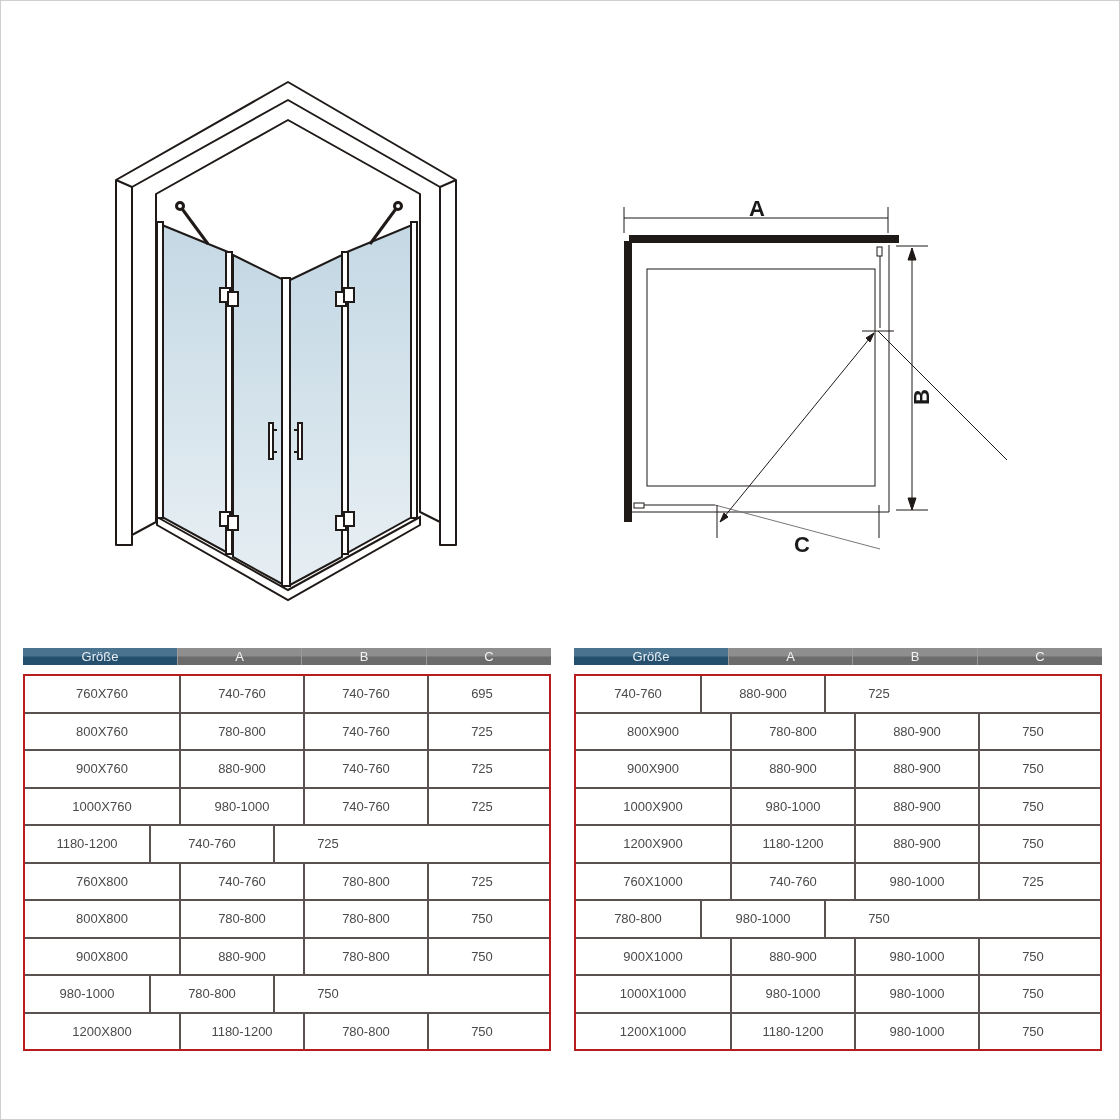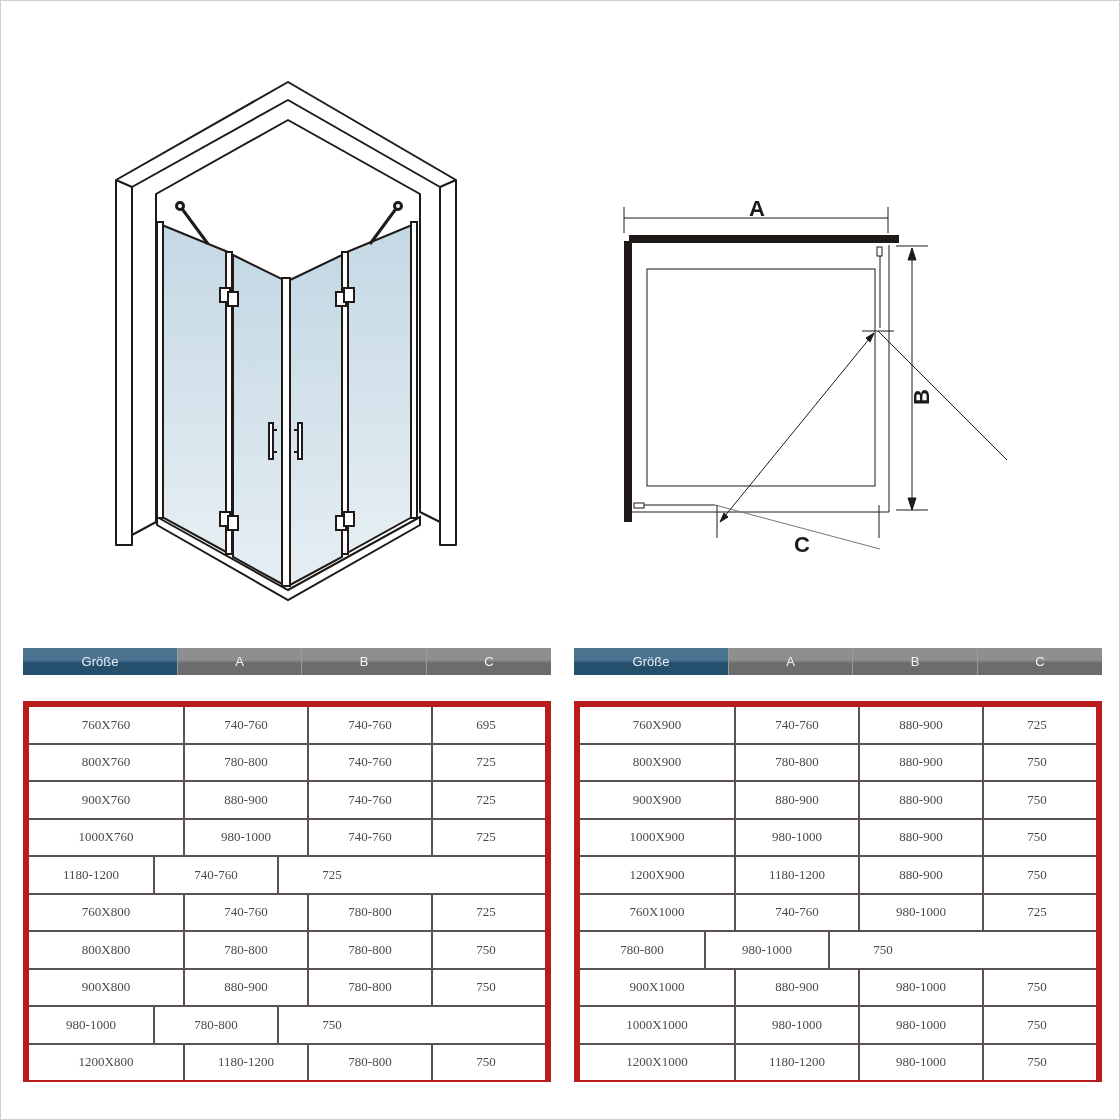--- a/index.html
+++ b/index.html
@@ -6,28 +6,28 @@
   body { width: 1120px; height: 1120px; position: relative; overflow: hidden;
          font-family: "Liberation Sans", sans-serif; }
   .frame { position: absolute; left: 0; top: 0; width: 1118px; height: 1118px;
            border: 1px solid #cfcfcf; }
   .diagram { position: absolute; }
   .iso { left: 0; top: 0; width: 560px; height: 640px; }
   .plan { left: 560px; top: 0; width: 560px; height: 640px; }
   .tbl { position: absolute; top: 648px; width: 528px; }
   .tbl-left { left: 23px; }
   .tbl-right { left: 574px; }
-  .thead { display: flex; height: 27px; }
+  .thead { display: flex; height: 17px; }
   .th { flex: none; display: flex; align-items: center; justify-content: center;
         color: #f2f2f2; font-size: 13px;
         background: linear-gradient(#8e8e8e 0%, #8e8e8e 45%, #6c6c6c 55%, #6c6c6c 100%);
         border-right: 1px solid #9a9a9a; box-sizing: border-box; }
   .th.first { background: linear-gradient(#4a7390 0%, #4a7390 45%, #24506d 55%, #24506d 100%);
               color: #e8eef3; }
-  .tbody { margin-top: 26px; border: 6px solid #b91c1c; border-bottom-width: 2px; font-family: Liberation Serif, serif; }
+  .tbody { margin-top: 9px; border: 2px solid #b91c1c; border-bottom-width: 2px; }
   .tr { display: flex; height: 35.5px; border-top: 2px solid #5a5250; }
   .tr:first-child { border-top: none; }
   .td { flex: none; display: flex; align-items: center; justify-content: center;
         color: #4a4a4a; font-size: 13px; box-sizing: border-box;
         border-left: 2px solid #5a5250; }
   .td:first-child { border-left: none; }
   .c0 { width: 154px; } .c1 { width: 124px; } .c2 { width: 124px; } .c3 { width: 108px; }
   .th.c0 { width: 155px; } .th.c1 { width: 124px; } .th.c2 { width: 125px; } .th.c3 { width: 124px; border-right: none; }
   .dim-label { position: absolute; font-weight: bold; font-size: 22px; color: #1a1a1a; }
 </style>
@@ -205,21 +205,20 @@
 
 <div class="tbl tbl-right">
   <div class="thead">
     <div class="th first c0">Größe</div>
     <div class="th c1">A</div>
     <div class="th c2">B</div>
     <div class="th c3">C</div>
   </div>
   <div class="tbody">
     <div class="tr">
-        <div class="td c0">760X900</div>
         <div class="td c1">740-760</div>
         <div class="td c2">880-900</div>
         <div class="td c3">725</div>
       </div>
     <div class="tr">
         <div class="td c0">800X900</div>
         <div class="td c1">780-800</div>
         <div class="td c2">880-900</div>
         <div class="td c3">750</div>
       </div>

